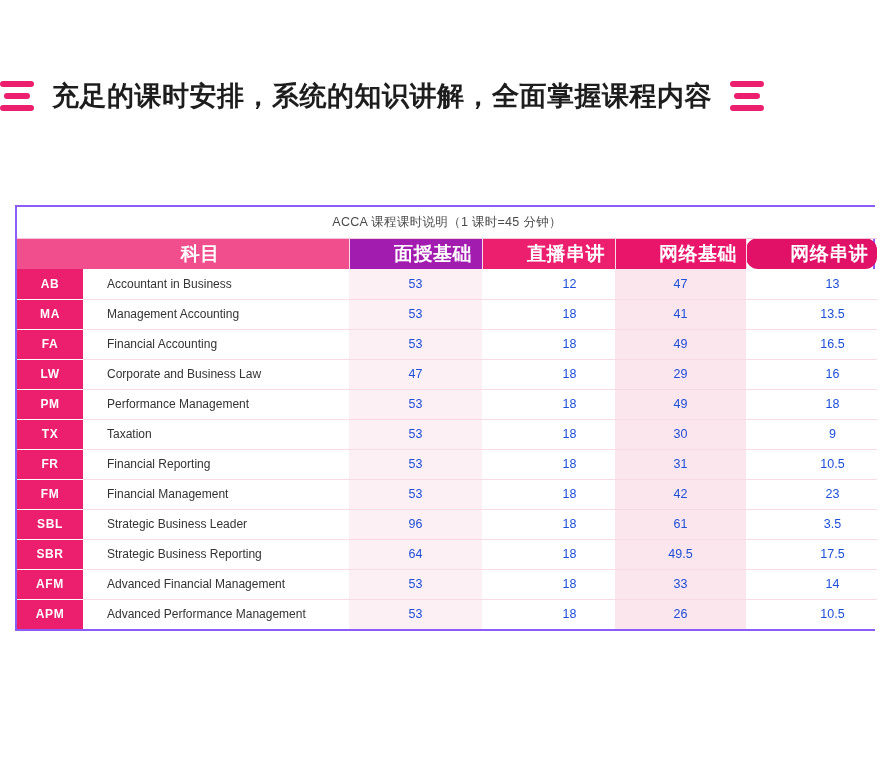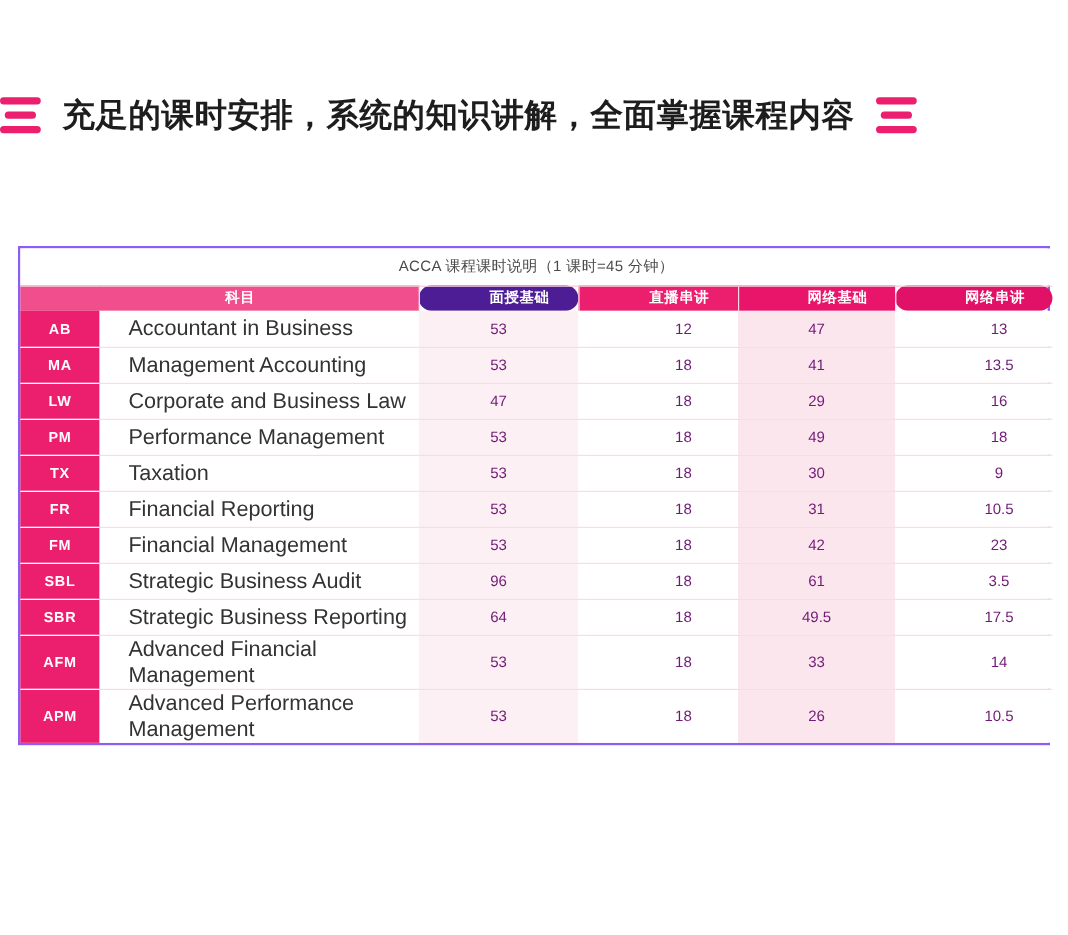--- a/index.html
+++ b/index.html
@@ -77,35 +77,35 @@
     height: 31px;
     text-align: center;
     font-size: 12.5px;
     color: #4a4a4a;
     font-weight: normal;
     border-bottom: 1px solid #f3c9da;
     background: #ffffff;
     letter-spacing: 0.3px;
   }
   thead.col-head th {
-    height: 21px;
+    height: 31px;
     color: #ffffff;
-    font-size: 12px;
+    font-size: 19px;
     font-weight: bold;
     text-align: center;
     background: #ec1f6e;
     border-right: 1px solid #f8dbe7;
     letter-spacing: 0.5px;
     padding-left: 36px;
   }
   thead.col-head th:last-child { border-right: none; }
   thead.col-head th.subject-head {
     background: #f04e8c;
   }
-  thead.col-head th.c1 { background: #4c1d95; border-radius: 14px; }
+  thead.col-head th.c1 { background: #a21caf; }
   thead.col-head th.c2 { background: #ec1f6e; }
   thead.col-head th.c3 { background: #e8156a; }
   thead.col-head th.c4 { background: #e01167; border-radius: 12px; }
 
   tbody tr td {
     height: 30px;
     font-size: 12.5px;
     border-bottom: 1px solid #f8dbe7;
   }
   tbody tr:last-child td { border-bottom: none; }
@@ -118,25 +118,25 @@
     font-size: 12px;
     text-align: center;
     letter-spacing: 0.6px;
     border-bottom: 1px solid #ffffff;
   }
   tbody tr:last-child td.code { border-bottom: none; }
   td.name {
     padding-left: 24px;
     color: #333333;
     background: #ffffff;
-    font-size: 18px;
+    font-size: 12px;
   }
   td.num {
     text-align: center;
-    color: #701a75;
+    color: #1d4ed8;
     background: #fdf0f5;
   }
   td.num.alt {
     background: #fbe6ee;
   }
   td.num.plain {
     background: #ffffff;
     padding-left: 43px;
   }
 
@@ -202,20 +202,28 @@
         </tr>
         <tr>
           <td class="code">MA</td>
           <td class="name">Management Accounting</td>
           <td class="num">53</td>
           <td class="num plain">18</td>
           <td class="num alt">41</td>
           <td class="num plain">13.5</td>
         </tr>
         <tr>
+          <td class="code">FA</td>
+          <td class="name">Financial Accounting</td>
+          <td class="num">53</td>
+          <td class="num plain">18</td>
+          <td class="num alt">49</td>
+          <td class="num plain">16.5</td>
+        </tr>
+        <tr>
           <td class="code">LW</td>
           <td class="name">Corporate and Business Law</td>
           <td class="num">47</td>
           <td class="num plain">18</td>
           <td class="num alt">29</td>
           <td class="num plain">16</td>
         </tr>
         <tr>
           <td class="code">PM</td>
           <td class="name">Performance Management</td>
@@ -243,21 +251,21 @@
         <tr>
           <td class="code">FM</td>
           <td class="name">Financial Management</td>
           <td class="num">53</td>
           <td class="num plain">18</td>
           <td class="num alt">42</td>
           <td class="num plain">23</td>
         </tr>
         <tr>
           <td class="code">SBL</td>
-          <td class="name">Strategic Business Audit</td>
+          <td class="name">Strategic Business Leader</td>
           <td class="num">96</td>
           <td class="num plain">18</td>
           <td class="num alt">61</td>
           <td class="num plain">3.5</td>
         </tr>
         <tr>
           <td class="code">SBR</td>
           <td class="name">Strategic Business Reporting</td>
           <td class="num">64</td>
           <td class="num plain">18</td>

